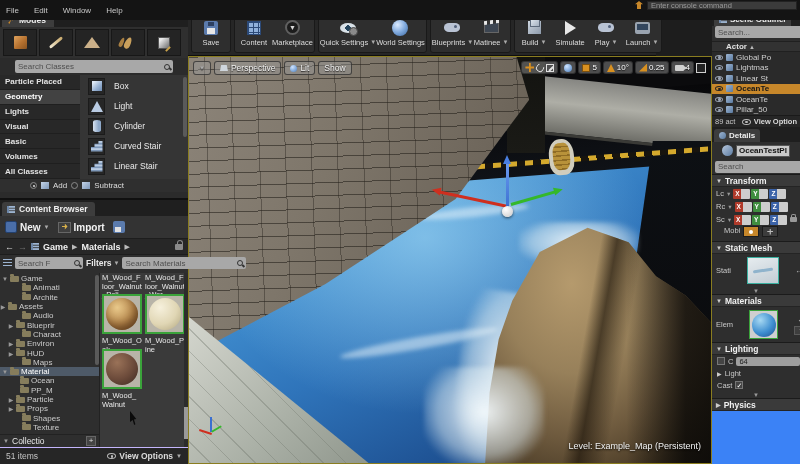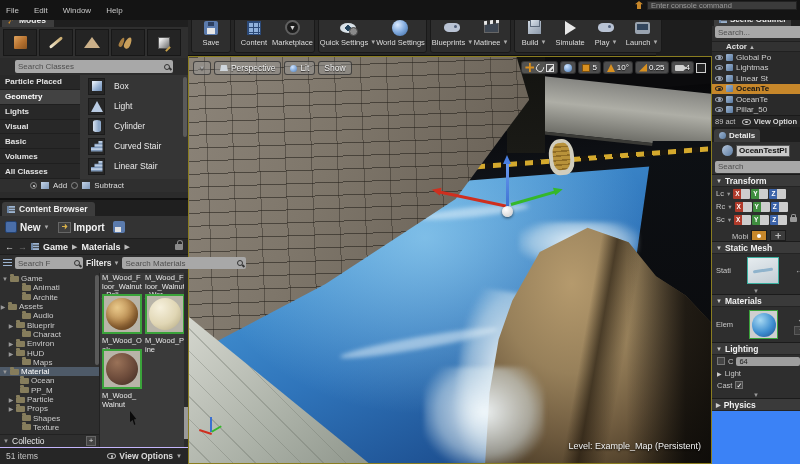--- a/index.html
+++ b/index.html
@@ -186,21 +186,21 @@
   .sec-h{height:13px;background:#3a3a3a;border-top:1px solid #1b1b1b;border-bottom:1px solid #242424;display:flex;align-items:center;gap:3px;padding-left:4px;font-size:8.5px;font-weight:bold;color:#f0f0f0;flex:none}
   .exp{font-size:6px;color:#ccc}
   .tr-row{height:13px;display:flex;align-items:center;gap:2px;padding-left:4px;font-size:7.5px;color:#c8c8c8;background:#2e2e2e;flex:none}
   .axis-caret{font-size:5.5px;color:#999}
   .axes{display:flex;gap:1px}
   .axis{display:flex;height:10px;border-radius:1px;overflow:hidden}
   .axl{width:8px;color:#fff;font-size:6.5px;display:flex;align-items:center;justify-content:center;font-weight:bold}
   .axv{width:9px;background:#cdcdcd}
   .lock2{width:7px;height:5px;background:#999;border-radius:1px;position:relative;flex:none;margin-left:1px}
   .lock2::before{content:"";position:absolute;left:1px;top:-3px;width:3px;height:3px;border:1px solid #999;border-bottom:none;border-radius:2px 2px 0 0}
-  .mob-row{height:15px;display:flex;align-items:flex-end;gap:3px;padding-left:20px;font-size:7.5px;color:#c8c8c8;background:#2e2e2e;flex:none}
+  .mob-row{height:15px;display:flex;align-items:flex-start;gap:3px;padding-left:12px;font-size:7.5px;color:#c8c8c8;background:#2e2e2e;flex:none}
   .seg{height:11px;display:flex;align-items:center;justify-content:center;width:16px;border:1px solid #1c1c1c}
   .seg.on{background:#c7872a}
   .seg.off{background:#3c3c3c}
   .seg .dot{width:4px;height:4px;border-radius:50%;background:#fff}
   .seg .cross{width:6px;height:6px;background:#bbb;clip-path:polygon(40% 0,60% 0,60% 40%,100% 40%,100% 60%,60% 60%,60% 100%,40% 100%,40% 60%,0 60%,0 40%,40% 40%)}
   .thumb-row{display:flex;align-items:center;gap:16px;padding:3px 3px 3px 4px;font-size:7.5px;color:#c8c8c8;background:#2e2e2e;flex:none}
   .sm-thumb{width:32px;height:27px;background:linear-gradient(160deg,#e6ecef,#c2ccd4);border:1px solid #3ab0a0;flex:none;position:relative}
   .sm-thumb::after{content:"";position:absolute;left:5px;top:11px;width:20px;height:3px;background:#8fb3cc;border-radius:2px;transform:rotate(-8deg)}
   .mat-thumb{width:29px;height:29px;border:1px solid #3aa33a;background:#cfcfcf;display:flex;align-items:center;justify-content:center;flex:none}
   .mat-sphere{width:24px;height:24px;border-radius:50%;background:radial-gradient(circle at 35% 30%,#a6d8f2,#3f8fd0 55%,#1d4f90)}

